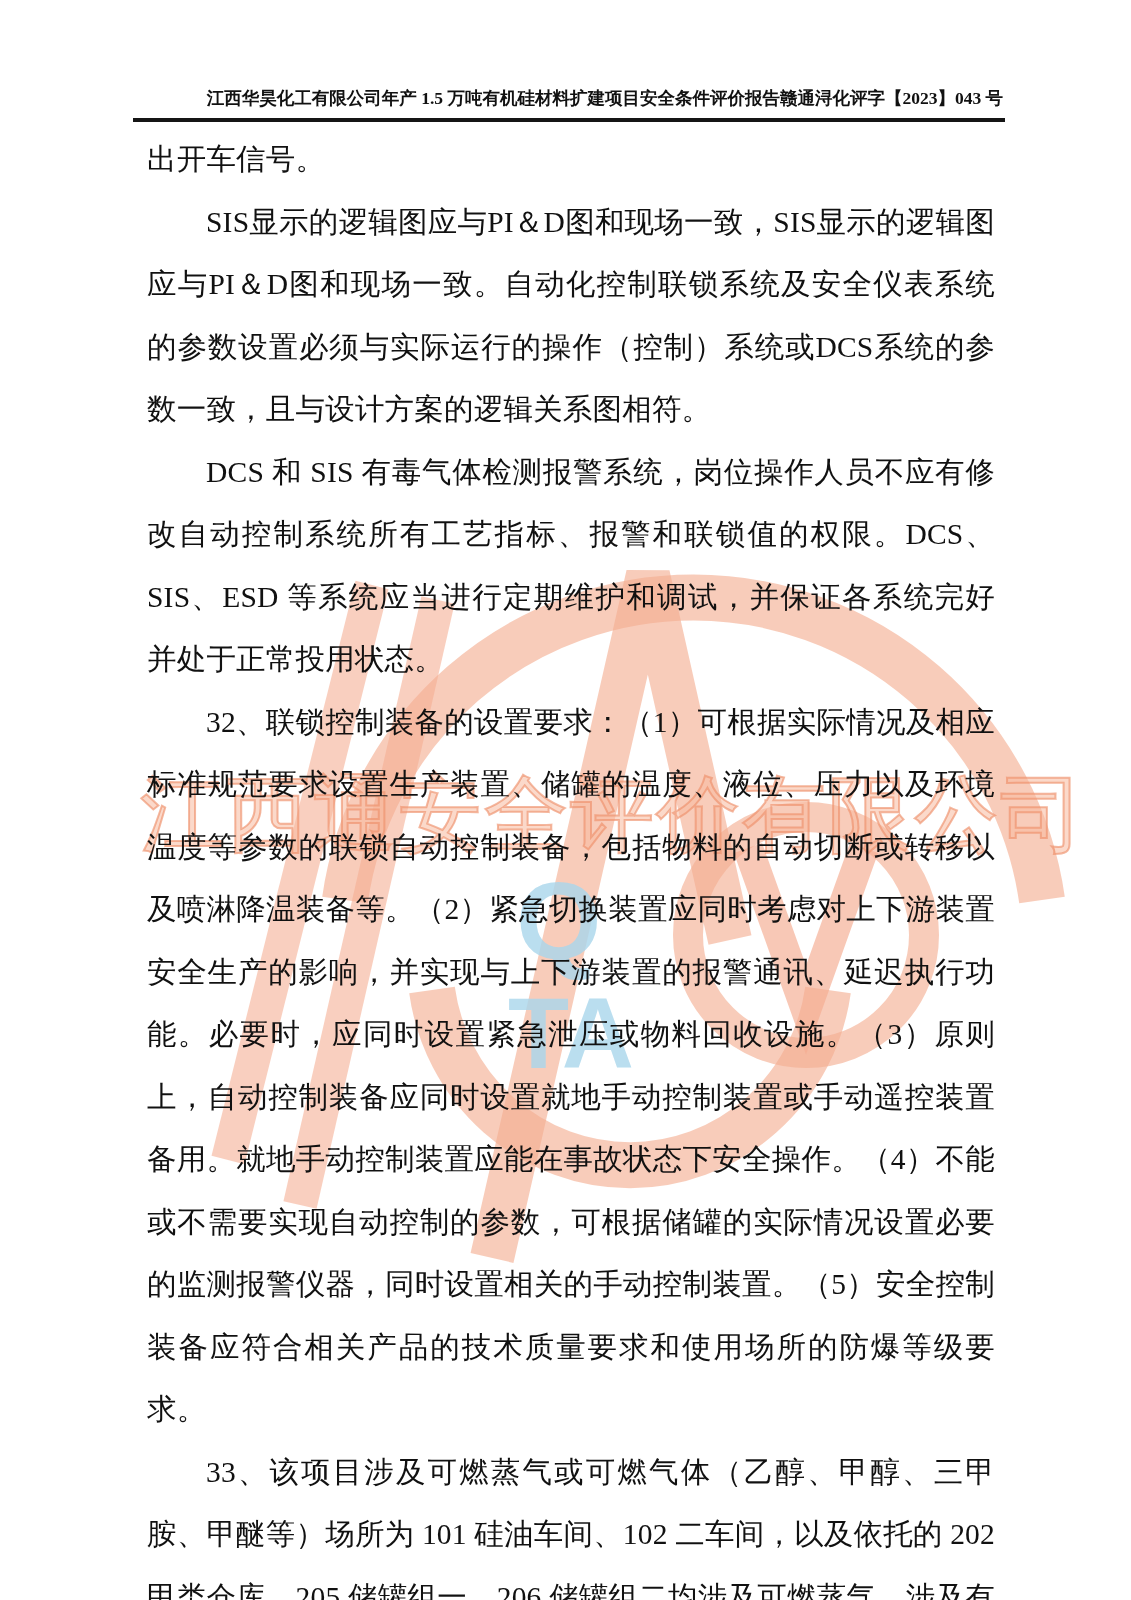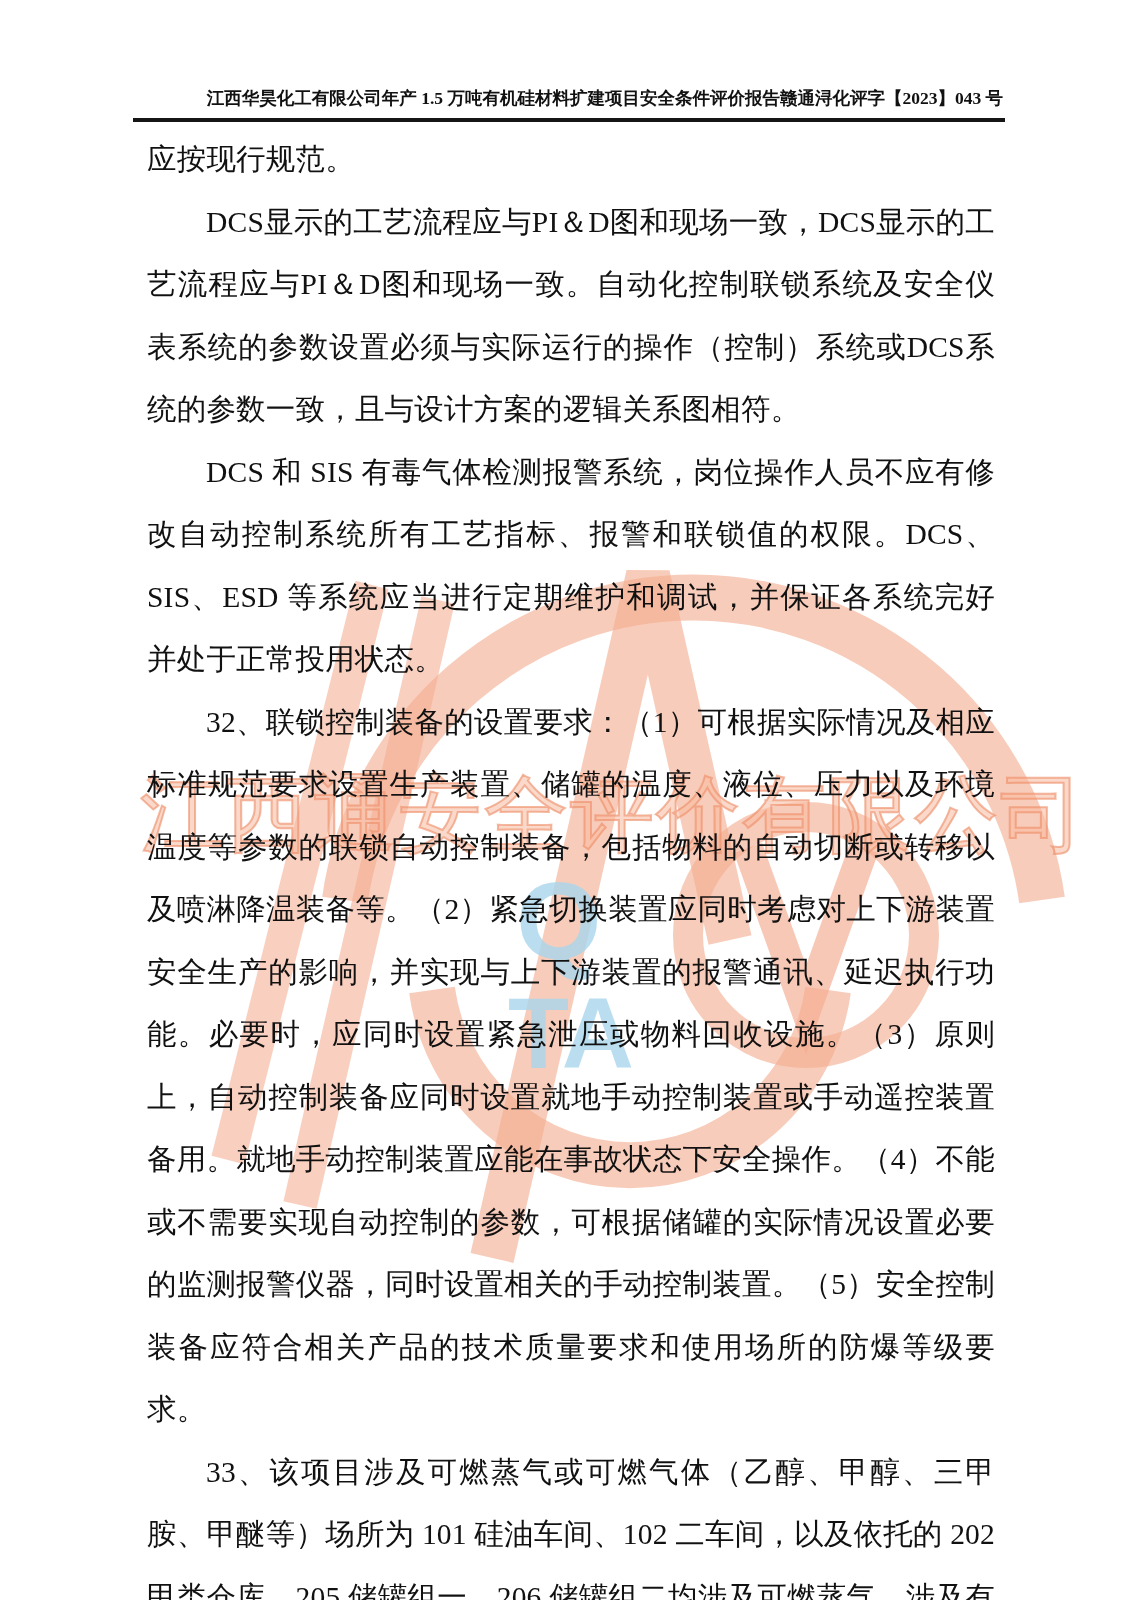--- a/index.html
+++ b/index.html
@@ -88,21 +88,21 @@
     </svg>
     <div class="wm-company">江西通安全评价有限公司</div>
   </div>
 
   <div class="header">
     <span class="title">江西华昊化工有限公司年产 1.5 万吨有机硅材料扩建项目安全条件评价报告</span>
     <span class="doc-no">赣通浔化评字【2023】043 号</span>
   </div>
 
   <div class="content">
-    <p>应按现行规范。</p>
-    <p class="indent">DCS显示的工艺流程应与PI＆D图和现场一致，DCS显示的工艺流程应与PI＆D图和现场一致。自动化控制联锁系统及安全仪表系统的参数设置必须与实际运行的操作（控制）系统或DCS系统的参数一致，且与设计方案的逻辑关系图相符。</p>
+    <p>出开车信号。</p>
+    <p class="indent">SIS显示的逻辑图应与PI＆D图和现场一致，SIS显示的逻辑图应与PI＆D图和现场一致。自动化控制联锁系统及安全仪表系统的参数设置必须与实际运行的操作（控制）系统或DCS系统的参数一致，且与设计方案的逻辑关系图相符。</p>
     <p class="indent">DCS 和 SIS 有毒气体检测报警系统，岗位操作人员不应有修改自动控制系统所有工艺指标、报警和联锁值的权限。DCS、SIS、ESD 等系统应当进行定期维护和调试，并保证各系统完好并处于正常投用状态。</p>
     <p class="indent">32、联锁控制装备的设置要求：（1）可根据实际情况及相应标准规范要求设置生产装置、储罐的温度、液位、压力以及环境温度等参数的联锁自动控制装备，包括物料的自动切断或转移以及喷淋降温装备等。（2）紧急切换装置应同时考虑对上下游装置安全生产的影响，并实现与上下游装置的报警通讯、延迟执行功能。必要时，应同时设置紧急泄压或物料回收设施。（3）原则上，自动控制装备应同时设置就地手动控制装置或手动遥控装置备用。就地手动控制装置应能在事故状态下安全操作。（4）不能或不需要实现自动控制的参数，可根据储罐的实际情况设置必要的监测报警仪器，同时设置相关的手动控制装置。（5）安全控制装备应符合相关产品的技术质量要求和使用场所的防爆等级要求。</p>
     <p class="indent">33、该项目涉及可燃蒸气或可燃气体（乙醇、甲醇、三甲胺、甲醚等）场所为 101 硅油车间、102 二车间，以及依托的 202 甲类仓库、205 储罐组一、206 储罐组二均涉及可燃蒸气，涉及有毒气体（氯化氢等）产生的场所为 102 二车间等，应按现行规范《石油化工可燃气体和有毒气体检测报警设计标准》GB50493、《爆炸危险环境电力装置设计规范》GB50058 的规定，设置独立于基本控制系统的可燃、有毒气体检测报警系统，在可燃/有毒气体可能泄露装置、设备附近设置固定式可燃/有毒气体检测报警仪，现场电子仪表设备应采取合适的防爆措施，符合爆炸危险环境的防爆要求。污水处理设施（场、站）中易产生和聚集易燃易爆气体的场所应设置可燃气体报警仪。可燃气体检测报警仪应选用 CCC 认证产品。</p>
 
   </div>
 
 </div>
 
 </body></html>

